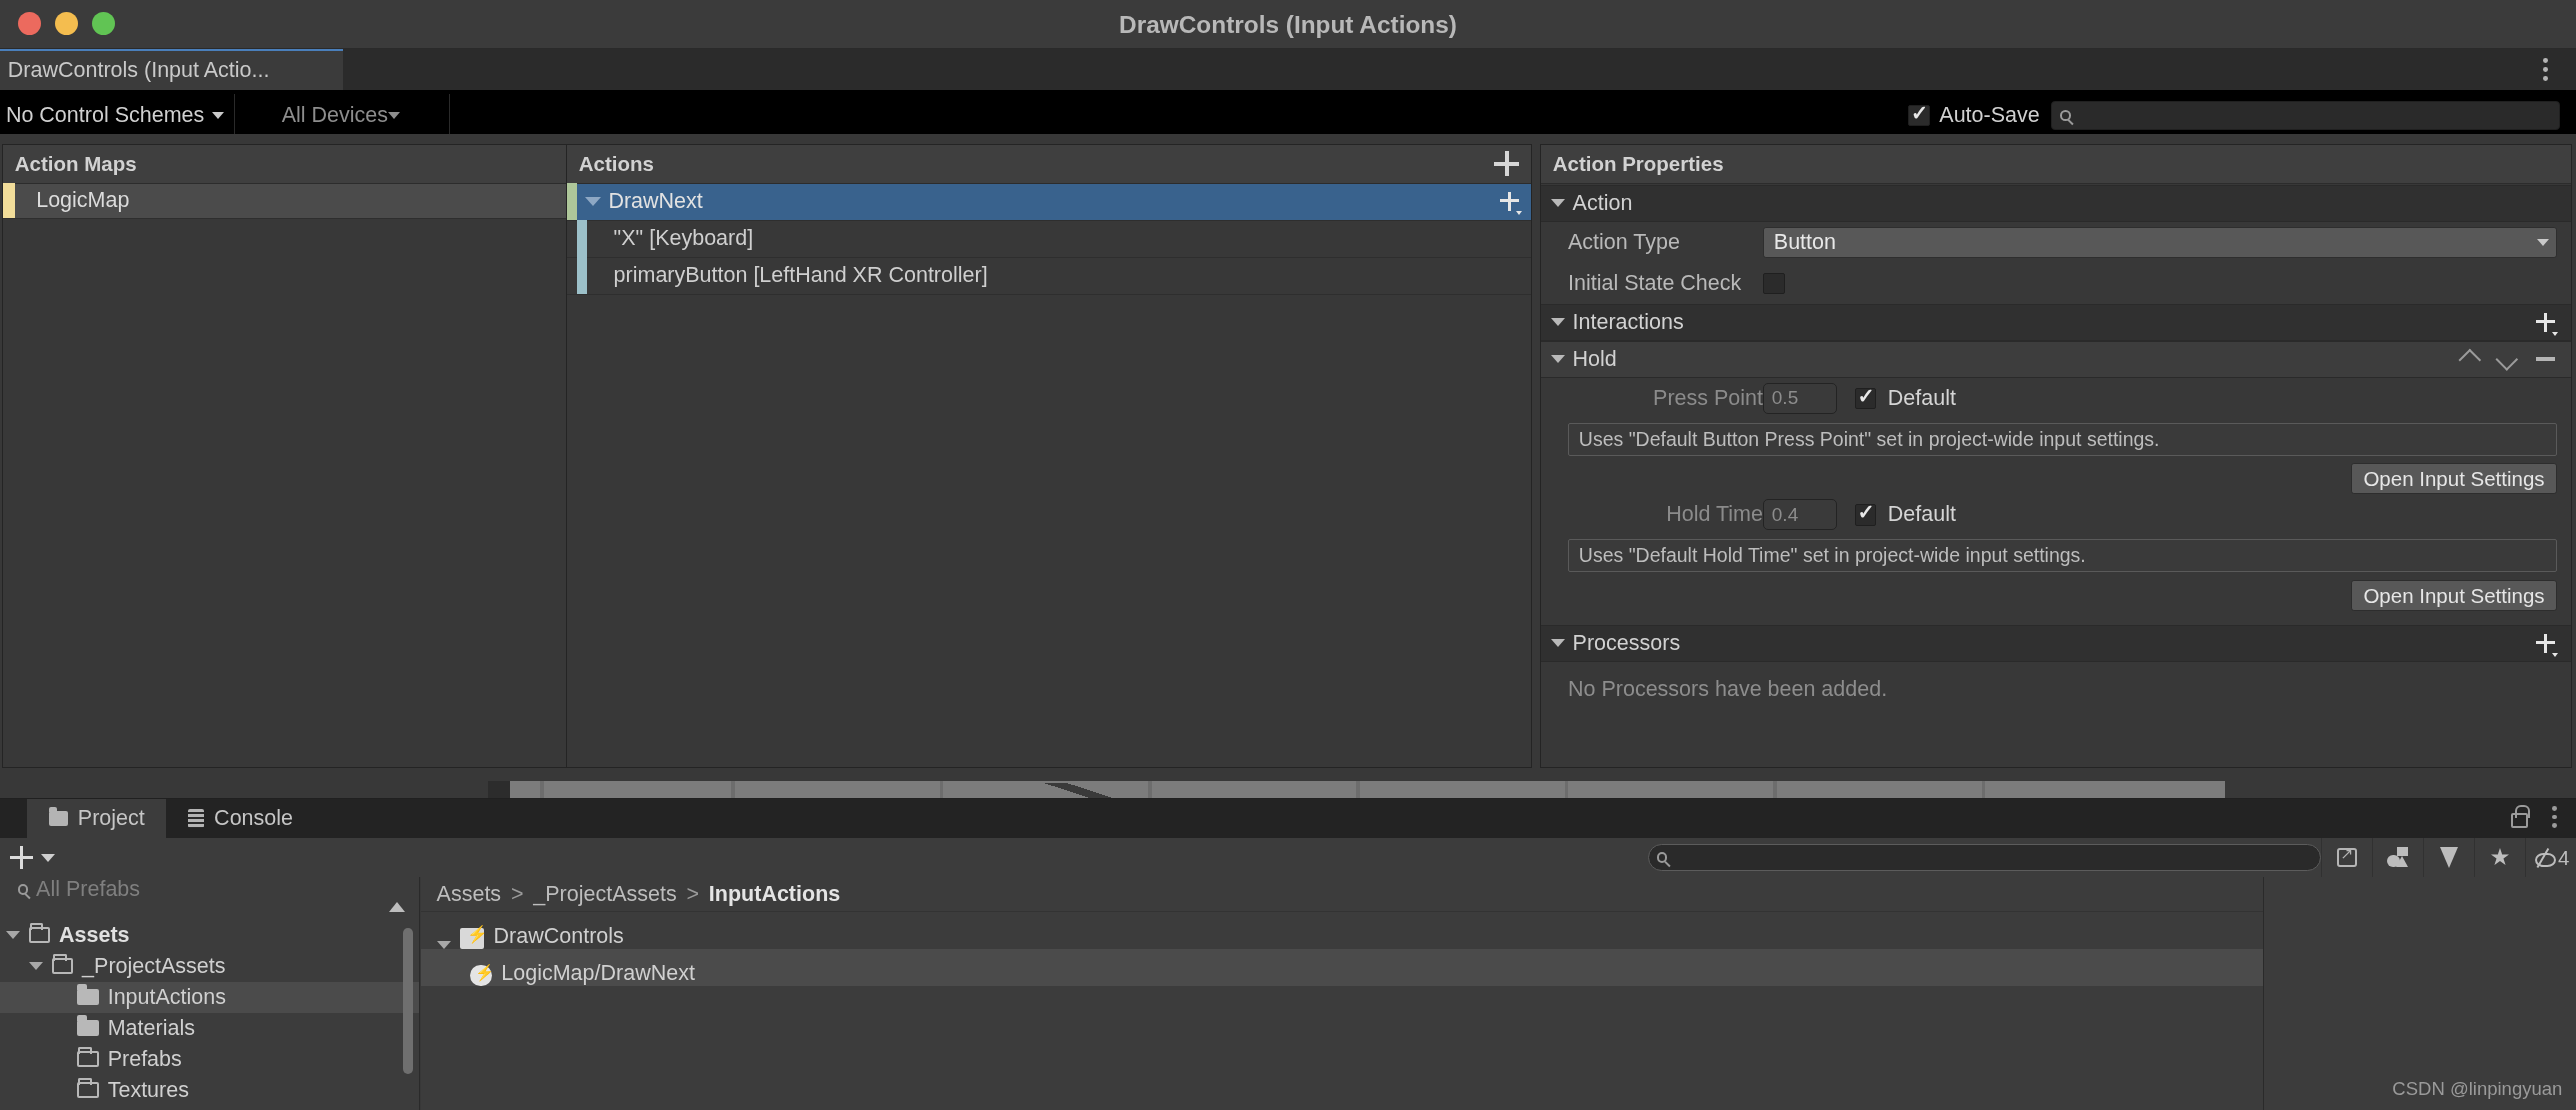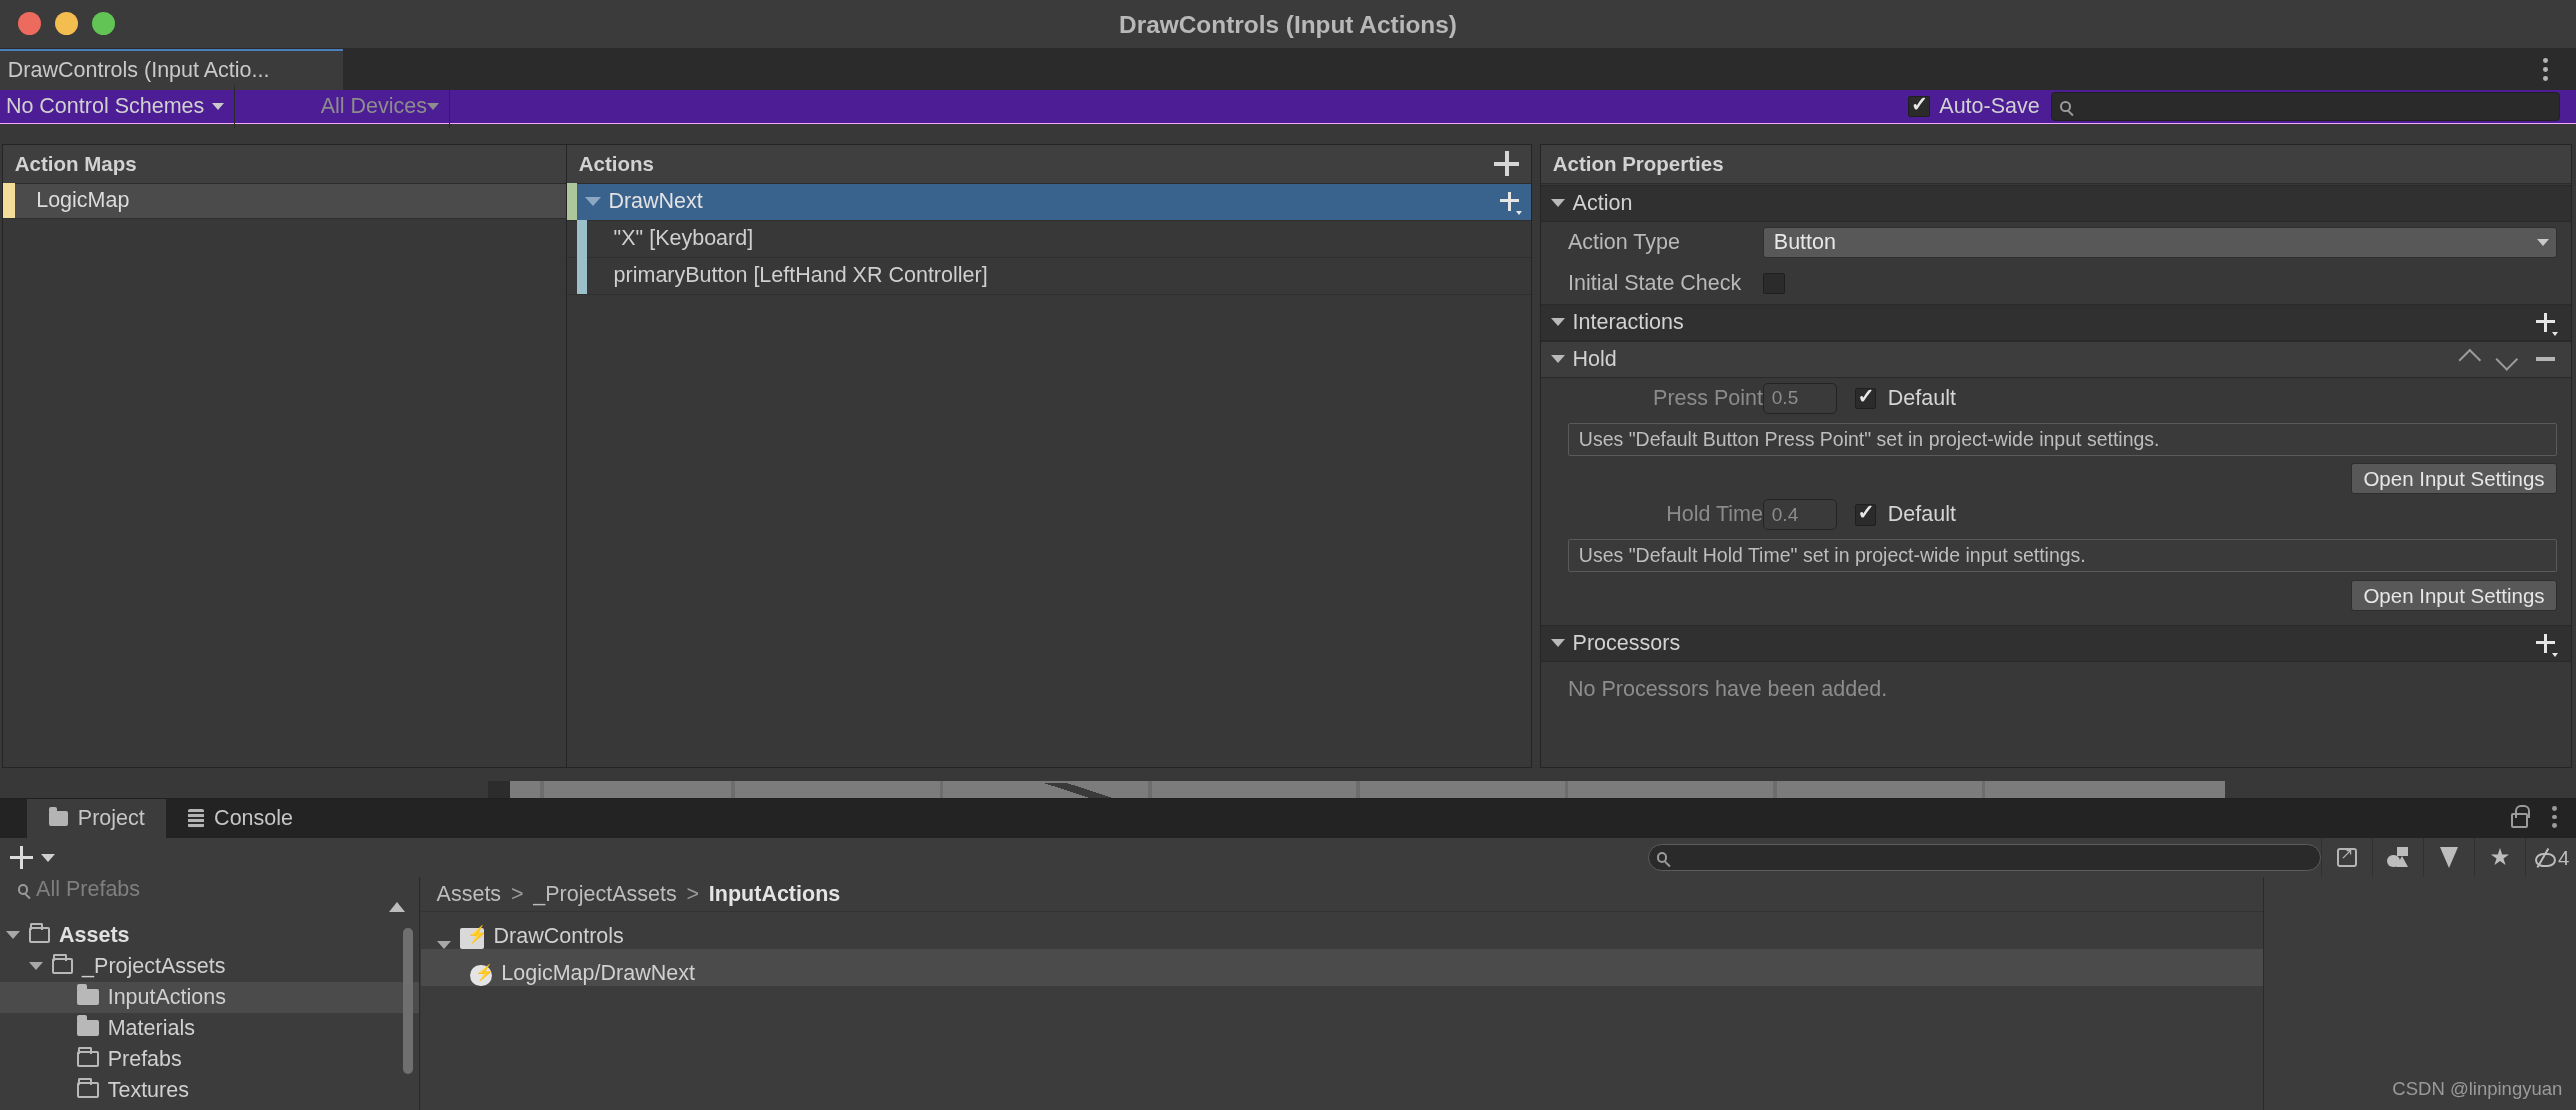--- a/index.html
+++ b/index.html
@@ -43,32 +43,32 @@
     white-space: nowrap; overflow: hidden;
   }
   .tab-menu-dots {
     position: absolute; right: 17.6px; top: 7.8px; width: 25px; height: 25px;
     display: flex; flex-direction: column; align-items: center; justify-content: center; gap: 3.9px;
   }
   .tab-menu-dots i { display: block; width: 4.9px; height: 4.9px; border-radius: 50%; background: #b5b5b5; }
 
   
   .ia-toolbar {
-    position: absolute; left: 0; top: 90px; width: 2576px; height: 34px;
-    background: #4c1d95; border-bottom: 1px solid #f0abfc;
+    position: absolute; left: 0; top: 90px; width: 2576px; height: 55px;
+    background: #000000; border-bottom: 4px solid #f0abfc;
     display: flex; align-items: center;
   }
   .scheme-drop {
     height: 43px; padding: 0 9.8px 0 5.9px; display: flex; align-items: center; gap: 7.8px;
     font-size: 21.5px; color: #d0d0d0;
     border-right: 1px solid #2a2a2a;
   }
   .device-drop {
     width: 215px; height: 43px; padding: 0 9.8px 0 7.8px;
-    display: flex; align-items: center; justify-content: flex-end;
+    display: flex; align-items: center; justify-content: center;
     font-size: 21.5px; color: #8d8d8d;
     border-right: 1px solid #2a2a2a;
   }
   .caret-d {
     width: 0; height: 0; border-left: 6.8px solid transparent; border-right: 6.8px solid transparent;
     border-top: 7.8px solid #c9c9c9;
   }
   .caret-d.dim { border-top-color: #8d8d8d; }
   .toolbar-spacer { flex: 1 1 auto; }
   .autosave-wrap { display: flex; align-items: center; gap: 9.8px; margin-right: 11.7px; }

